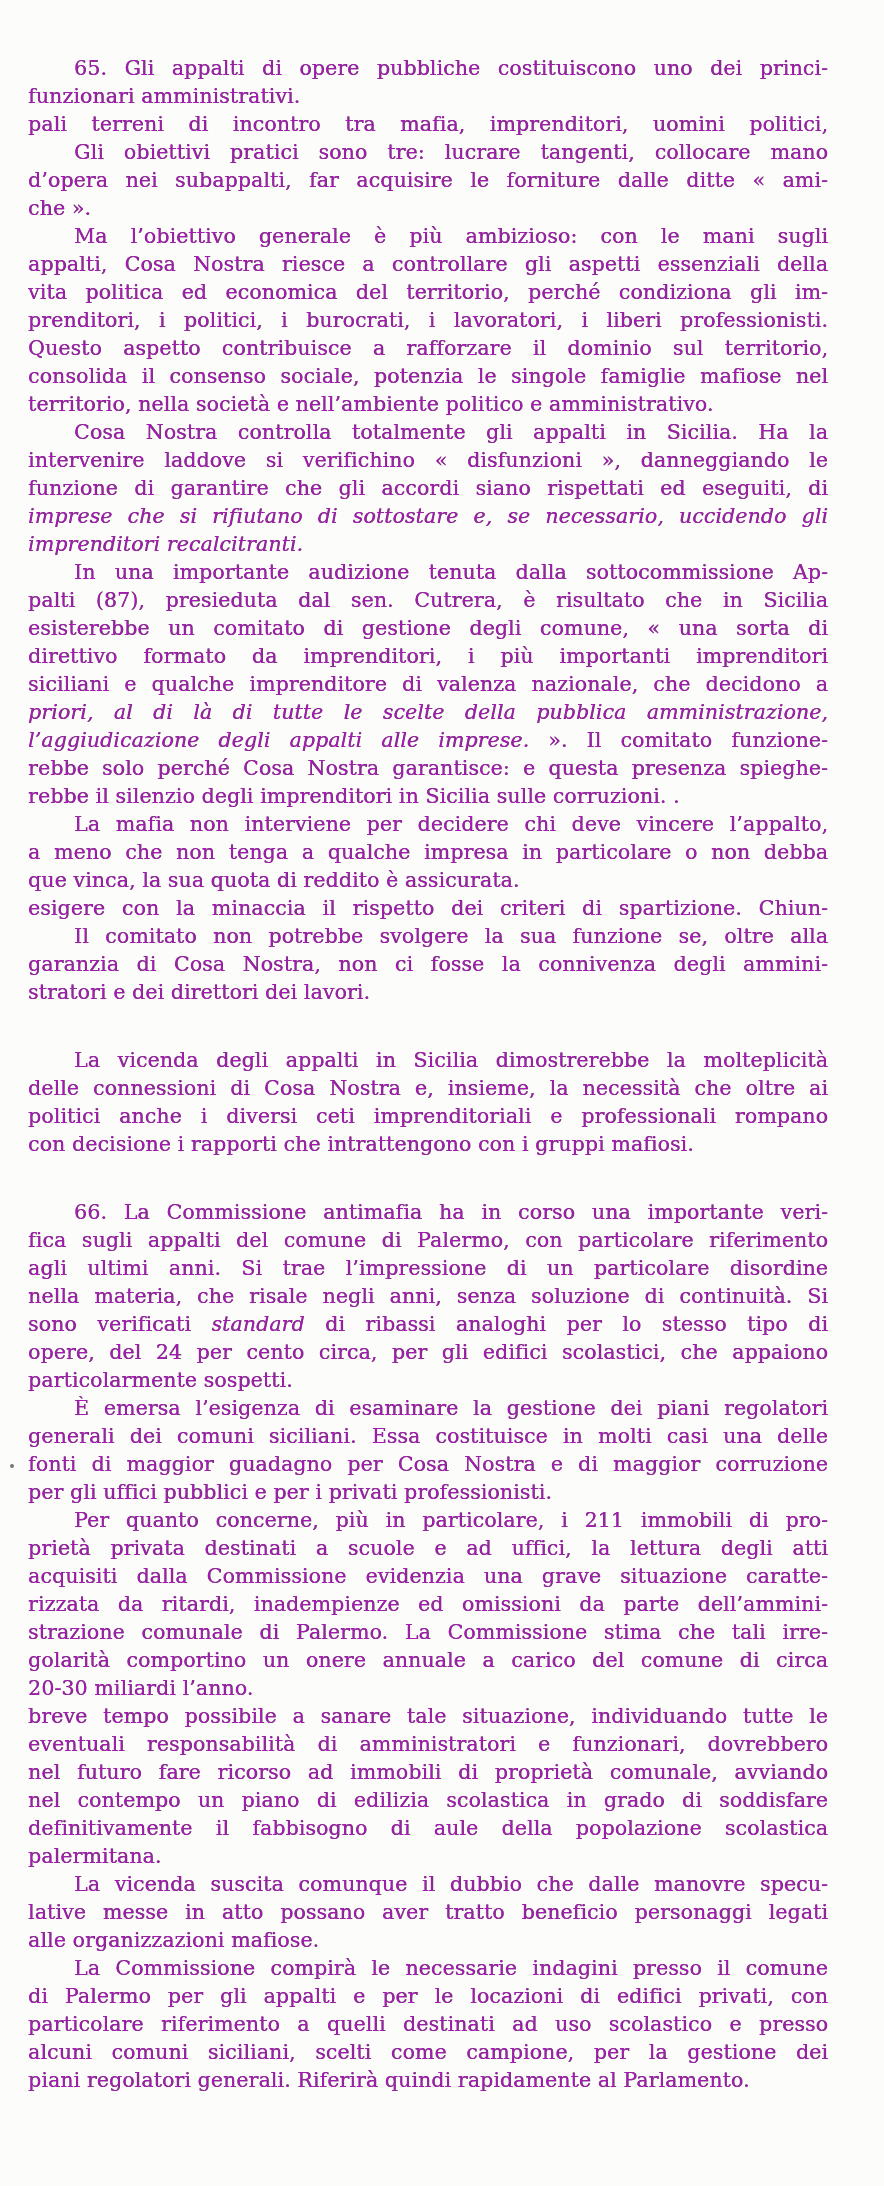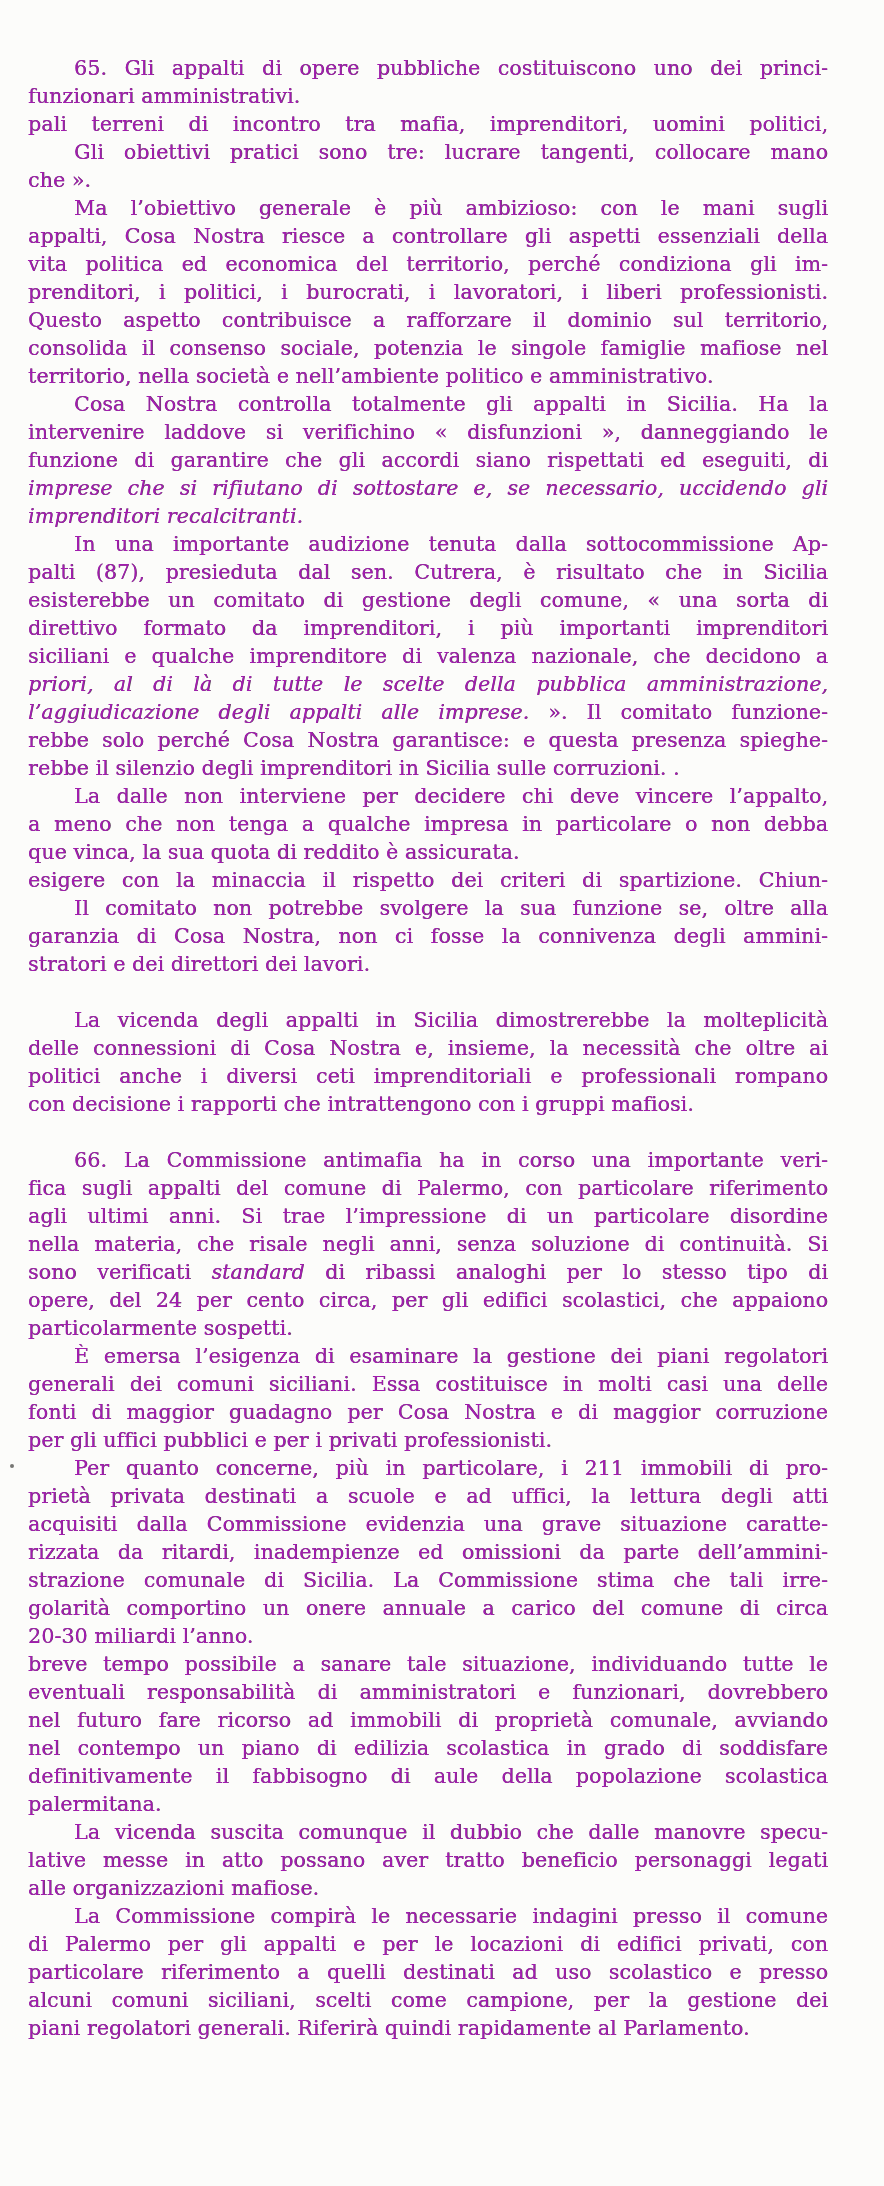--- a/index.html
+++ b/index.html
@@ -23,21 +23,21 @@
     top: 54px;
     width: 800px;
     text-shadow: 0.35px 0 0 rgba(20,20,18,0.75);
     letter-spacing: 0.1px;
   }
   .para {
     margin: 0;
     padding: 0;
   }
   .para.gap {
-    margin-top: 28px;
+    margin-top: 40px;
   }
   .pline {
     font-size: 20.5px;
     line-height: 28px;
     white-space: normal;
     text-align: left;
   }
   .pline.just {
     text-align: justify;
     text-align-last: justify;
@@ -66,20 +66,21 @@
 <div class="page">
   <div class="speck"></div>
   <div class="text-column">
       <div class="para">
         <div class="pline just ind"><span>65. Gli appalti di opere pubbliche costituiscono uno dei princi-</span></div>
         <div class="pline"><span>funzionari amministrativi.</span></div>
         <div class="pline just"><span>pali terreni di incontro tra mafia, imprenditori, uomini politici,</span></div>
       </div>
       <div class="para">
         <div class="pline just ind"><span>Gli obiettivi pratici sono tre: lucrare tangenti, collocare mano</span></div>
+        <div class="pline just"><span>d’opera nei subappalti, far acquisire le forniture dalle ditte « ami-</span></div>
         <div class="pline"><span>che ».</span></div>
       </div>
       <div class="para">
         <div class="pline just ind"><span>Ma l’obiettivo generale è più ambizioso: con le mani sugli</span></div>
         <div class="pline just"><span>appalti, Cosa Nostra riesce a controllare gli aspetti essenziali della</span></div>
         <div class="pline just"><span>vita politica ed economica del territorio, perché condiziona gli im-</span></div>
         <div class="pline just"><span>prenditori, i politici, i burocrati, i lavoratori, i liberi professionisti.</span></div>
         <div class="pline just"><span>Questo aspetto contribuisce a rafforzare il dominio sul territorio,</span></div>
         <div class="pline just"><span>consolida il consenso sociale, potenzia le singole famiglie mafiose nel</span></div>
         <div class="pline"><span>territorio, nella società e nell’ambiente politico e amministrativo.</span></div>
@@ -96,21 +97,21 @@
         <div class="pline just"><span>palti (87), presieduta dal sen. Cutrera, è risultato che in Sicilia</span></div>
         <div class="pline just"><span>esisterebbe un comitato di gestione degli comune, « una sorta di</span></div>
         <div class="pline just"><span>direttivo formato da imprenditori, i più importanti imprenditori</span></div>
         <div class="pline just"><span>siciliani e qualche imprenditore di valenza nazionale, che decidono a</span></div>
         <div class="pline just"><span class="it">priori, al di là di tutte le scelte della pubblica amministrazione,</span></div>
         <div class="pline just"><span class="it">l’aggiudicazione degli appalti alle imprese.</span><span> ». Il comitato funzione-</span></div>
         <div class="pline just"><span>rebbe solo perché Cosa Nostra garantisce: e questa presenza spieghe-</span></div>
         <div class="pline"><span>rebbe il silenzio degli imprenditori in Sicilia sulle corruzioni. .</span></div>
       </div>
       <div class="para">
-        <div class="pline just ind"><span>La dalle non interviene per decidere chi deve vincere l’appalto,</span></div>
+        <div class="pline just ind"><span>La mafia non interviene per decidere chi deve vincere l’appalto,</span></div>
         <div class="pline just"><span>a meno che non tenga a qualche impresa in particolare o non debba</span></div>
         <div class="pline"><span>que vinca, la sua quota di reddito è assicurata.</span></div>
         <div class="pline just"><span>esigere con la minaccia il rispetto dei criteri di spartizione. Chiun-</span></div>
       </div>
       <div class="para">
         <div class="pline just ind"><span>Il comitato non potrebbe svolgere la sua funzione se, oltre alla</span></div>
         <div class="pline just"><span>garanzia di Cosa Nostra, non ci fosse la connivenza degli ammini-</span></div>
         <div class="pline"><span>stratori e dei direttori dei lavori.</span></div>
       </div>
       <div class="para gap">
@@ -132,21 +133,21 @@
         <div class="pline just ind"><span>È emersa l’esigenza di esaminare la gestione dei piani regolatori</span></div>
         <div class="pline just"><span>generali dei comuni siciliani. Essa costituisce in molti casi una delle</span></div>
         <div class="pline just"><span>fonti di maggior guadagno per Cosa Nostra e di maggior corruzione</span></div>
         <div class="pline"><span>per gli uffici pubblici e per i privati professionisti.</span></div>
       </div>
       <div class="para">
         <div class="pline just ind"><span>Per quanto concerne, più in particolare, i 211 immobili di pro-</span></div>
         <div class="pline just"><span>prietà privata destinati a scuole e ad uffici, la lettura degli atti</span></div>
         <div class="pline just"><span>acquisiti dalla Commissione evidenzia una grave situazione caratte-</span></div>
         <div class="pline just"><span>rizzata da ritardi, inadempienze ed omissioni da parte dell’ammini-</span></div>
-        <div class="pline just"><span>strazione comunale di Sicilia. La Commissione stima che tali irre-</span></div>
+        <div class="pline just"><span>strazione comunale di Palermo. La Commissione stima che tali irre-</span></div>
         <div class="pline just"><span>golarità comportino un onere annuale a carico del comune di circa</span></div>
         <div class="pline"><span>20-30 miliardi l’anno.</span></div>
       </div>
       <div class="para">
         <div class="pline just"><span>breve tempo possibile a sanare tale situazione, individuando tutte le</span></div>
         <div class="pline just"><span>eventuali responsabilità di amministratori e funzionari, dovrebbero</span></div>
         <div class="pline just"><span>nel futuro fare ricorso ad immobili di proprietà comunale, avviando</span></div>
         <div class="pline just"><span>nel contempo un piano di edilizia scolastica in grado di soddisfare</span></div>
         <div class="pline just"><span>definitivamente il fabbisogno di aule della popolazione scolastica</span></div>
         <div class="pline"><span>palermitana.</span></div>

